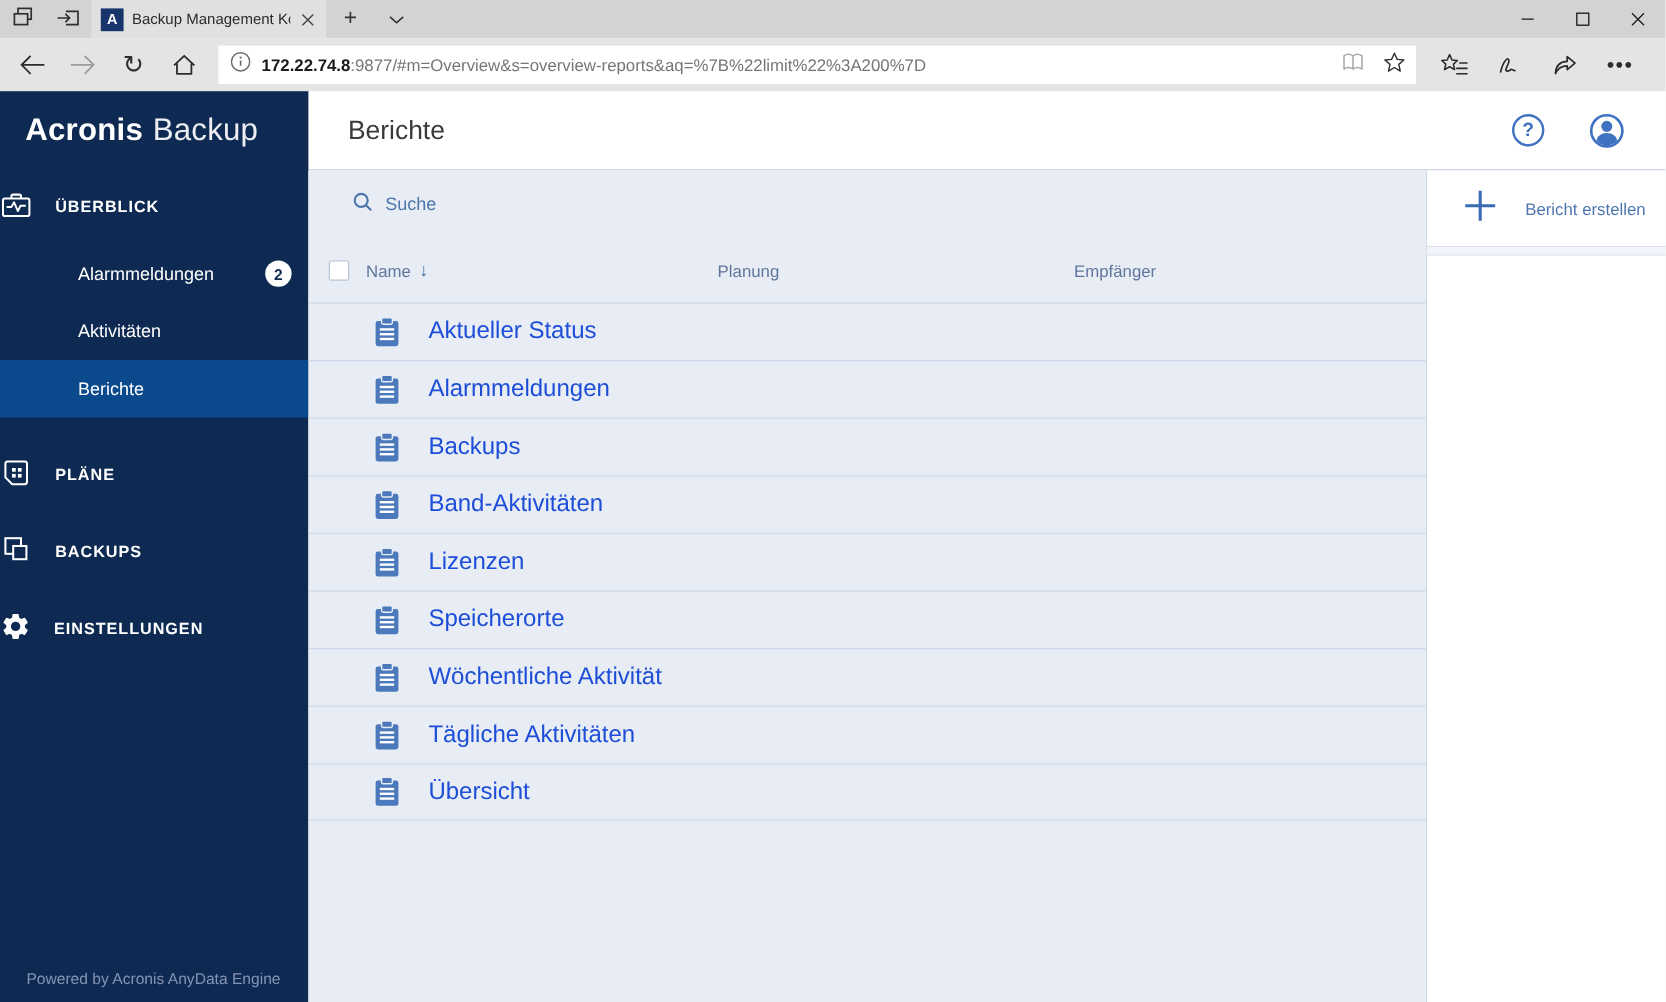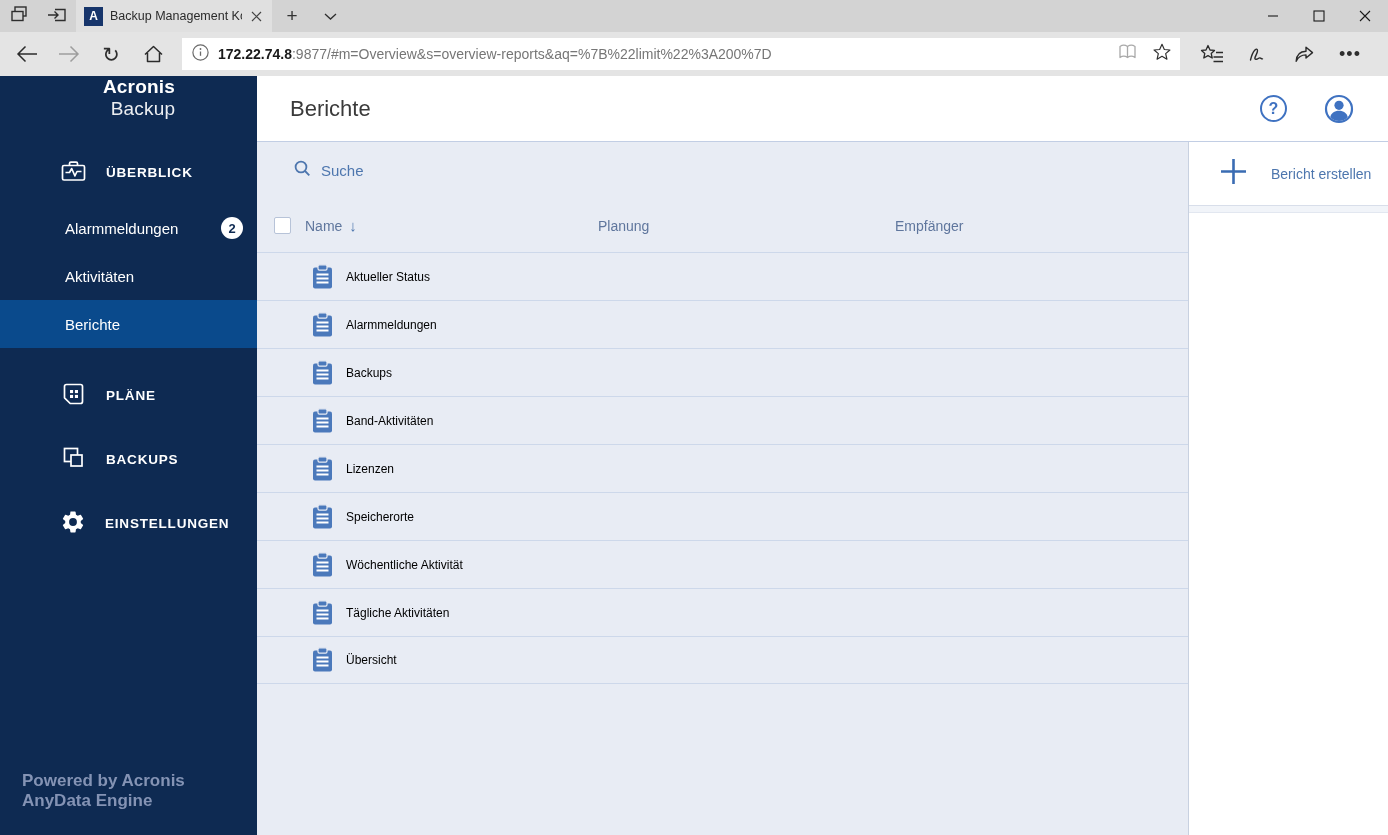--- a/index.html
+++ b/index.html
@@ -32,33 +32,33 @@
   .urlbar-right { display:flex; align-items:center; gap:14px; margin-left:8px; }
   .nav-right { display:flex; align-items:center; margin-left:12px; gap:6px; }
   .nav-right .nav-btn { width:40px; }
   .more-dots { font-size:18px; color:#2e2e2e; letter-spacing:1px; }
 
   
   .app { display:flex; height:759px; }
 
   
   .sidebar { width:257px; background:#0e2a52; color:#fff; position:relative; flex:none; }
-  .logo { height:64px; display:flex; align-items:center; padding-left:21px; font-size:19px; letter-spacing:.2px;flex-direction:column; }
+  .logo { height:64px; display:flex; align-items:center; padding-left:21px; font-size:26px; letter-spacing:.2px; }
   .logo-brand { font-weight:700; }
   .logo-product { font-weight:400; opacity:.92; margin-left:8px; font-family:"Liberation Sans", sans-serif; font-weight:300; }
-  .section-head { height:64px; display:flex; align-items:center; padding-left:22px; gap:19px;
-                  font-size:13.5px; font-weight:700; letter-spacing:.8px; cursor:pointer;margin-left:38px; }
+  .section-head { height:64px; display:flex; align-items:center; gap:19px;
+                  font-size:13.5px; font-weight:700; letter-spacing:.8px; cursor:pointer; }
   .section-head svg { flex:none; }
   .sub-item { height:48px; display:flex; align-items:center; padding-left:65px; padding-right:14px;
               font-size:15px; cursor:pointer; }
   .sub-item.selected { background:#0a4a8c; }
   .badge { margin-left:auto; width:22px; height:22px; border-radius:50%; background:#fff; color:#0e2a52;
            font-size:13px; font-weight:700; display:flex; align-items:center; justify-content:center; }
   .group-gap { height:15px; }
-  .sidebar-footer { position:absolute; left:22px; bottom:24px; font-size:17px; color:#8493b4;font-weight:bold; }
+  .sidebar-footer { position:absolute; left:22px; bottom:12px; font-size:13px; color:#8493b4; }
 
   
   .content { flex:1; display:flex; flex-direction:column; }
   .page-header { height:66px; background:#fff; border-bottom:1px solid #c2cee4; display:flex;
                  align-items:center; padding:0 20px 0 33px; }
   .page-title { font-size:22px; color:#3a3a3a; }
   .header-icons { margin-left:auto; display:flex; align-items:center; gap:37px; padding-right:14px; }
   .help-circle { width:27px; height:27px; border:2.2px solid #3f72c1; border-radius:50%; color:#3f72c1;
                  font-size:16px; font-weight:700; display:flex; align-items:center; justify-content:center; cursor:pointer; }
 
@@ -69,21 +69,21 @@
   .table-head { height:53px; display:flex; align-items:center; font-size:14px; color:#5f769d; position:relative;text-align:right; }
   .cb { width:17px; height:17px; background:#fff; border:1px solid #b7c3d8; border-radius:2px; margin-left:17px; cursor:pointer; }
   .col-name { margin-left:14px; display:flex; align-items:center; gap:7px; cursor:pointer; }
   .sort-arrow { color:#4d76ae; font-size:15px; }
   .col-planung { position:absolute; left:341px; cursor:pointer; }
   .col-empfaenger { position:absolute; left:638px; cursor:pointer; }
 
   .report-row { height:48px; display:flex; align-items:center; border-top:1px solid #cdd8ea; cursor:pointer; }
   .report-row:last-of-type { border-bottom:1px solid #cdd8ea; }
   .row-icon { margin-left:55px; flex:none; display:flex; }
-  .row-name { margin-left:13px; font-size:12px; color:#000000; }
+  .row-name { margin-left:24px; font-size:20px; color:#1d4ed8; }
 
   .detail-panel { flex:1; background:#fff; border-left:1px solid #c8d1e0; }
   .create-btn { height:64px; display:flex; align-items:center; padding-left:29px; gap:22px;
                 border-bottom:1px solid #d8deea; cursor:pointer; }
   .create-label { font-size:14px; color:#4d76ae;text-align:center; }
   .panel-strip { height:7px; background:#f1f4f9; border-bottom:1px solid #e2e7f0; }
 </style>
 </head>
 <body>
 

